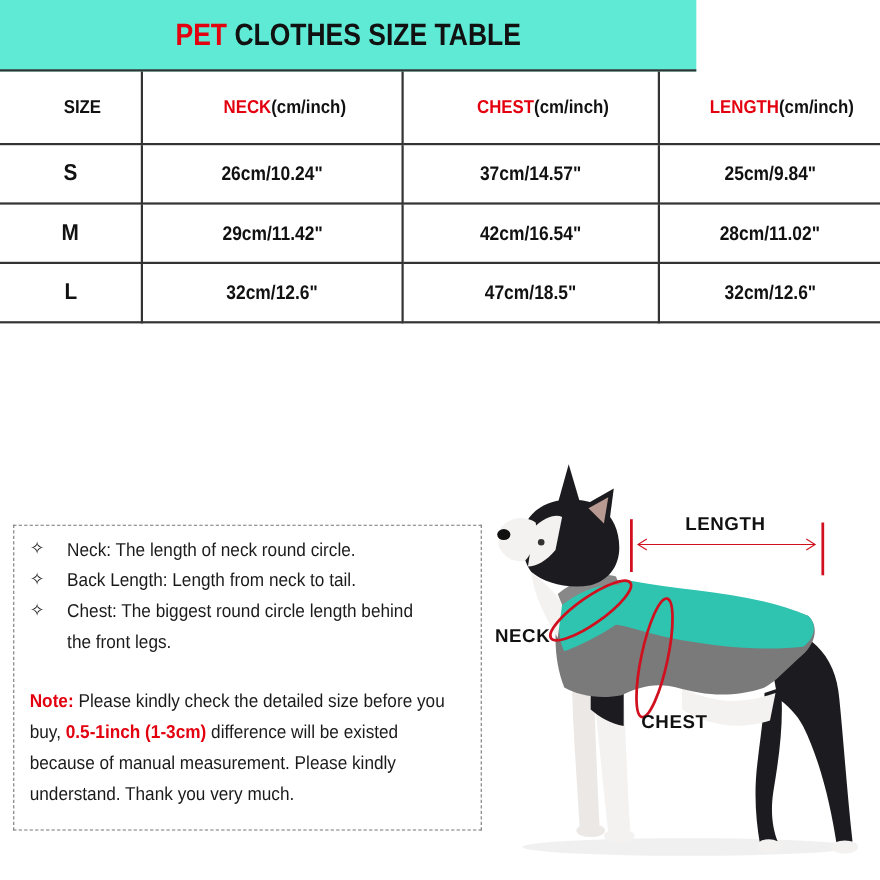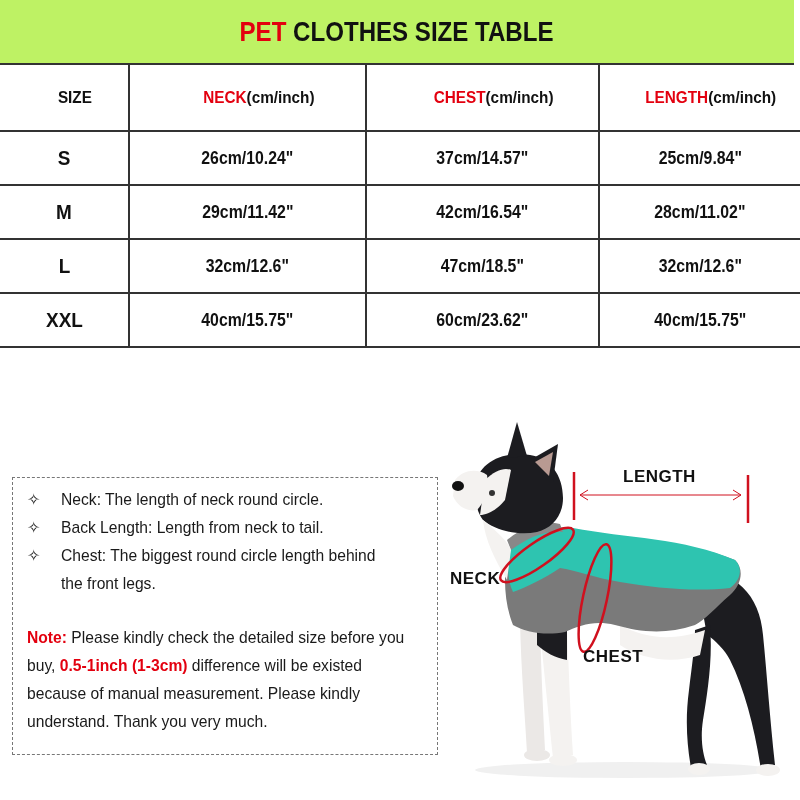--- a/index.html
+++ b/index.html
@@ -1,21 +1,21 @@
 <!DOCTYPE html>
 <html><head>
 <meta charset="utf-8">
 <style>
   html, body { margin: 0; padding: 0; }
   body {
     width: 800px; height: 800px; background: #ffffff; position: relative; overflow: hidden;
     font-family: "Liberation Sans", "DejaVu Sans", sans-serif; color: #111;
   }
   .banner {
-    position: absolute; left: 0; top: 0; width: 794px; height: 63px; background: #bef264;
+    position: absolute; left: 0; top: 0; width: 633px; height: 63px; background: #5eead4;
     border-bottom: 2px solid #333;
     display: flex; align-items: center; justify-content: center;
     font-weight: bold; font-size: 28px; letter-spacing: 0px;
     transform-origin: center;
   }
   .banner .red { color: #e3000f; }
   .banner .black { color: #111; }
   .banner-inner { display: inline-block; transform: scaleX(0.86); }
 
   table.size {
@@ -89,26 +89,20 @@
     <td><span class="txt">29cm/11.42"</span></td>
     <td><span class="txt">42cm/16.54"</span></td>
     <td><span class="txt">28cm/11.02"</span></td>
   </tr>
   <tr class="row">
     <td class="size-cell"><span class="txt">L</span></td>
     <td><span class="txt">32cm/12.6"</span></td>
     <td><span class="txt">47cm/18.5"</span></td>
     <td><span class="txt">32cm/12.6"</span></td>
   </tr>
-  <tr class="row">
-    <td class="size-cell"><span class="txt">XXL</span></td>
-    <td><span class="txt">40cm/15.75"</span></td>
-    <td><span class="txt">60cm/23.62"</span></td>
-    <td><span class="txt">40cm/15.75"</span></td>
-  </tr>
 </tbody>
   </table>
 
 <div class="note-box">
   <ul class="bullets">
     <li>
       <span class="mark">✧</span>
       <span class="btxt">Neck: The length of neck round circle.</span>
     </li>
     <li>

